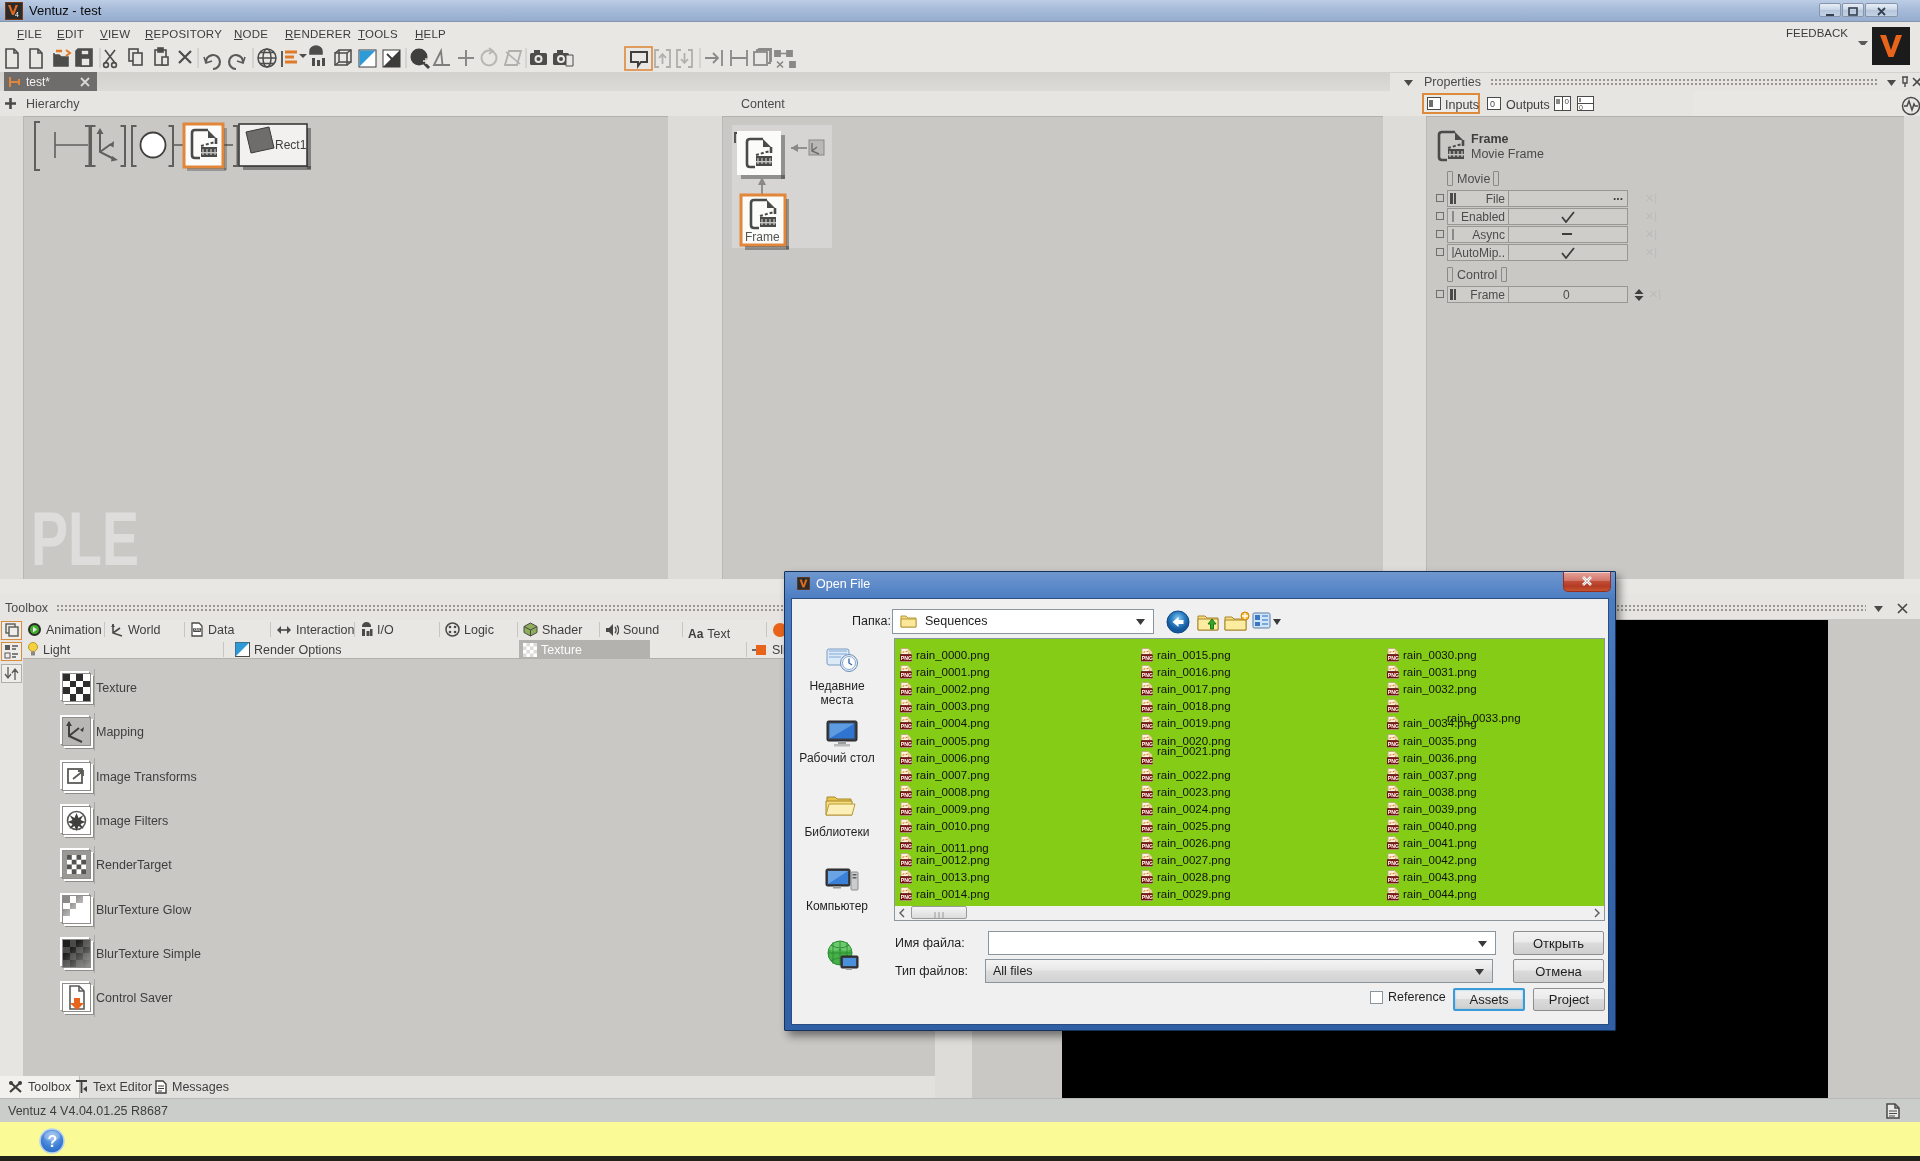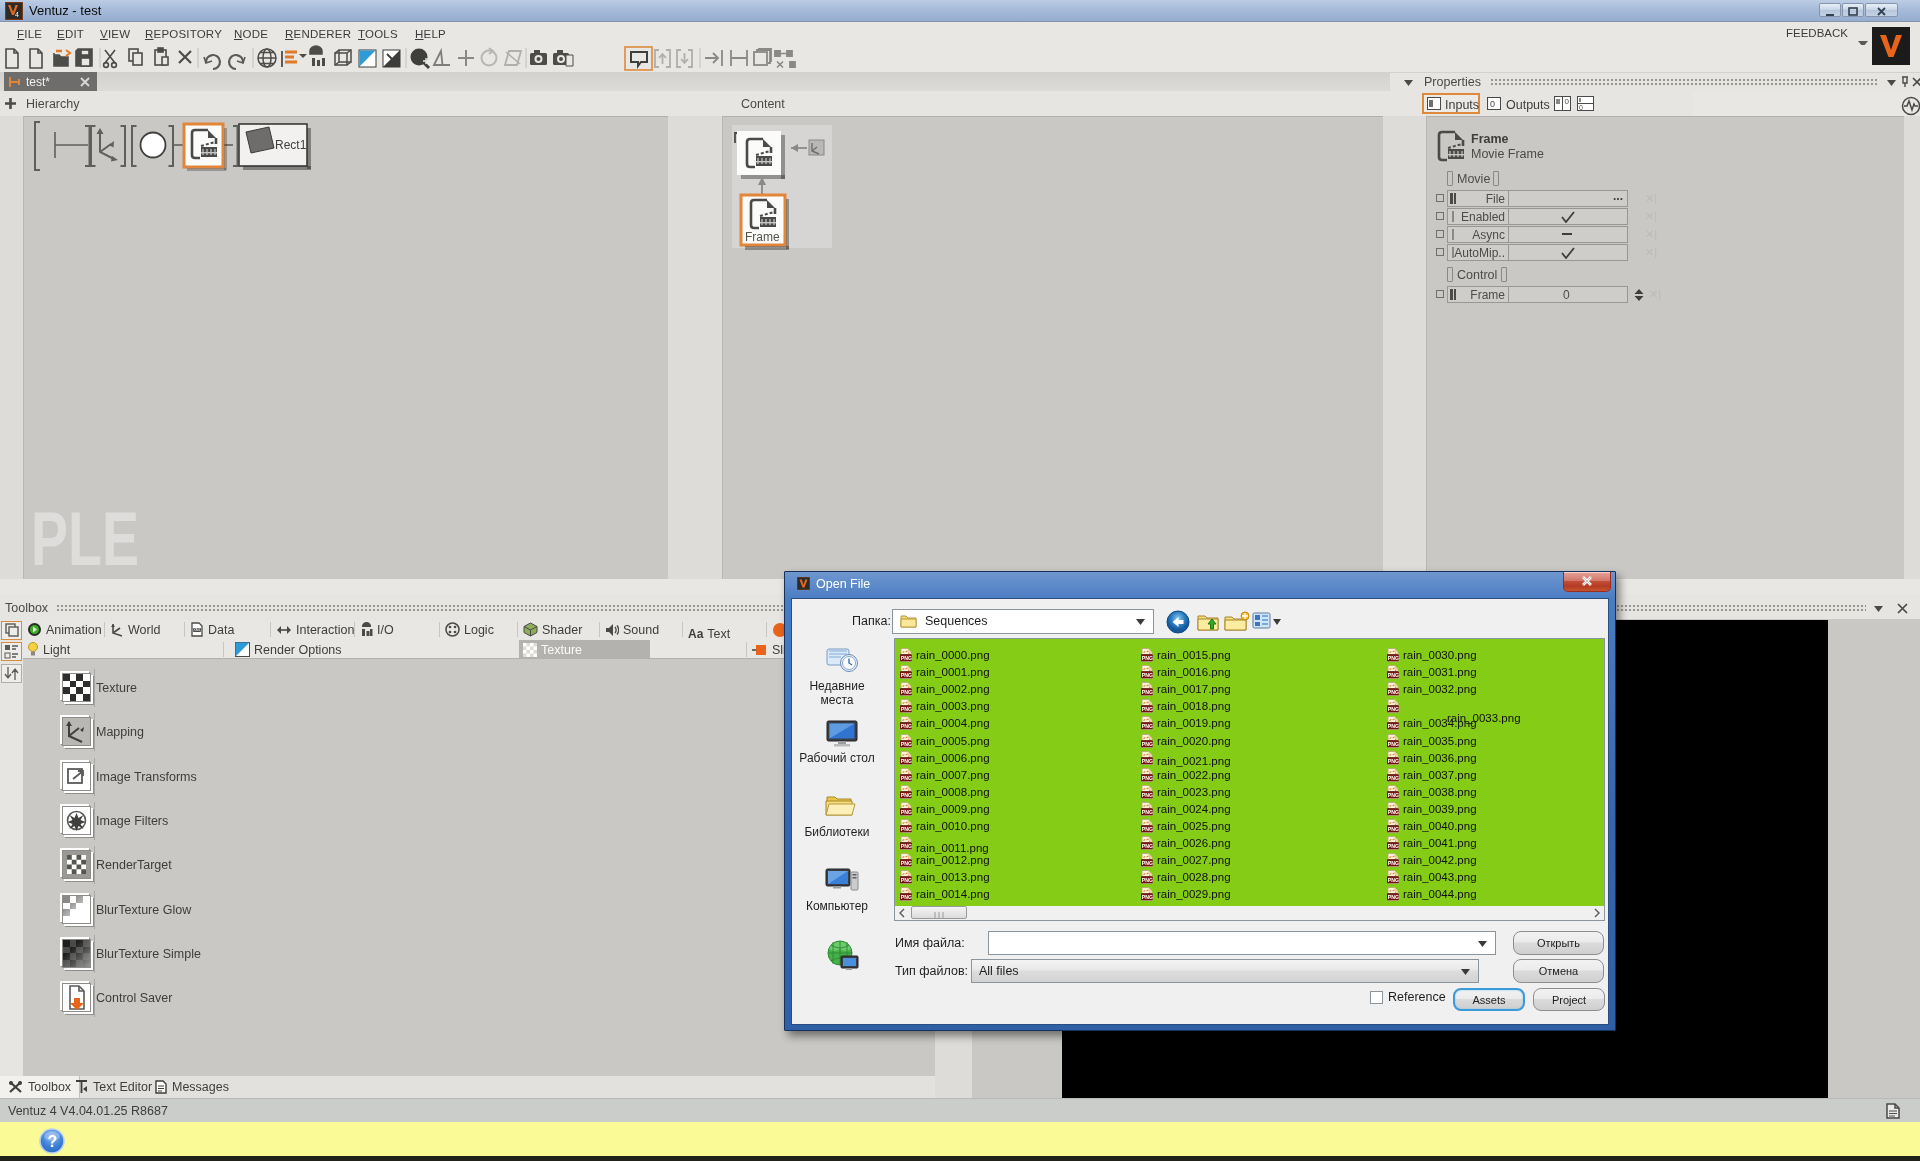--- a/index.html
+++ b/index.html
@@ -74,22 +74,22 @@
 
 #dlg { left:784px; top:571px; width:832px; height:460px; position:absolute;
   border:1px solid #16325c; background:linear-gradient(#6f97cf 0%, #4a7cc2 6%, #3566ac 55%, #2f5fa5 100%);
   box-shadow:4px 5px 9px rgba(0,0,0,0.45); z-index:20; border-radius:1px; }
 #dlgtitle { position:absolute; left:13px; top:5px; color:#ffffff; font-size:12.5px; }
 #dlgclient { position:absolute; left:6px; top:26px; width:818px; height:427px; background:#f0f0f0; border:1px solid #2b4d80; }
 .dfont { font-size:12.5px; color:#1e1e1e; }
 #filelist { position:absolute; left:102px; top:39px; width:711px; height:283px; background:#84cc16; border:1px solid #8b959e; }
 .fitem { position:absolute; font-size:11.5px; color:#111111; white-space:nowrap; }
 .combo { position:absolute; background:#ffffff; border:1px solid #8b959e; }
-.btn { position:absolute; background:linear-gradient(#f2f2f2,#ebebeb 45%,#dbdbdb 50%,#cfcfcf); border:1px solid #8e8e8e; border-radius:8px;
-  font-size:11px; color:#1e1e1e; display:flex; align-items:center; justify-content:center; }
+.btn { position:absolute; background:linear-gradient(#f2f2f2,#ebebeb 45%,#dbdbdb 50%,#cfcfcf); border:1px solid #8e8e8e; border-radius:2px;
+  font-size:13px; color:#1e1e1e; display:flex; align-items:center; justify-content:center; }
 .sbicon { position:absolute; left:0; width:90px; text-align:center; font-size:12px; color:#1f1f1f; }
 </style>
 </head>
 <body>
 
 <div id="titlebar" class="abs">
   <div id="appicon" class="abs">
     <svg width="16" height="16" viewBox="0 0 16 16">
         <path d="M2 2 L6 12 L8 12 L12 2 L9.5 2 L7 9 L4.5 2 Z" fill="#e06a1e"></path>
         <text x="9" y="14" font-size="7" fill="#ffffff" font-family="Liberation Sans">4</text>
@@ -944,21 +944,21 @@
           <use href="#pngicon"></use>
         </svg>
         <span class="fitem" style="left:262px;top:78.4px;">rain_0019.png</span>
         <svg width="12" height="14" viewBox="0 0 12 14" style="position:absolute;left:246px;top:94.5px;">
           <use href="#pngicon"></use>
         </svg>
         <span class="fitem" style="left:262px;top:95.5px;">rain_0020.png</span>
         <svg width="12" height="14" viewBox="0 0 12 14" style="position:absolute;left:246px;top:111.60000000000002px;">
           <use href="#pngicon"></use>
         </svg>
-        <span class="fitem" style="left:262px;top:116px;">rain_0021.png</span>
+        <span class="fitem" style="left:262px;top:106px;">rain_0021.png</span>
         <svg width="12" height="14" viewBox="0 0 12 14" style="position:absolute;left:246px;top:128.70000000000002px;">
           <use href="#pngicon"></use>
         </svg>
         <span class="fitem" style="left:262px;top:129.70000000000002px;">rain_0022.png</span>
         <svg width="12" height="14" viewBox="0 0 12 14" style="position:absolute;left:246px;top:145.8px;">
           <use href="#pngicon"></use>
         </svg>
         <span class="fitem" style="left:262px;top:146.8px;">rain_0023.png</span>
         <svg width="12" height="14" viewBox="0 0 12 14" style="position:absolute;left:246px;top:162.9px;">
           <use href="#pngicon"></use>
@@ -1058,21 +1058,21 @@
           </svg></div>
     </div>
 
     <span class="dfont" style="position:absolute;left:103px;top:337px;">Имя файла:</span>
     <div class="combo" style="left:196px;top:332px;width:508px;height:24px;">
       <svg width="9" height="6" viewBox="0 0 9 6" style="position:absolute;right:8px;top:9px;">
           <path d="M0 0 h9 l-4.5 6 z" fill="#3a3a3a"></path>
         </svg>
     </div>
     <span class="dfont" style="position:absolute;left:103px;top:365px;">Тип файлов:</span>
-    <div class="combo" style="left:179px;top:360px;width:508px;height:24px;background:linear-gradient(#f4f4f4,#e8e8e8 45%,#dddddd 50%,#d2d2d2);">
+    <div class="combo" style="left:193px;top:360px;width:508px;height:24px;background:linear-gradient(#f4f4f4,#e8e8e8 45%,#dddddd 50%,#d2d2d2);">
       <span class="dfont" style="position:absolute;left:7px;top:4px;">All files</span>
       <svg width="9" height="6" viewBox="0 0 9 6" style="position:absolute;right:8px;top:9px;">
           <path d="M0 0 h9 l-4.5 6 z" fill="#3a3a3a"></path>
         </svg>
     </div>
     <div class="btn" style="left:721px;top:332px;width:91px;height:24px;">Открыть</div>
     <div class="btn" style="left:721px;top:360px;width:91px;height:24px;">Отмена</div>
 
     <div class="abs" style="left:578px;top:392px;width:13px;height:13px;background:#fff;border:1px solid #8b959e;"></div>
     <span class="dfont" style="position:absolute;left:596px;top:391px;">Reference</span>

